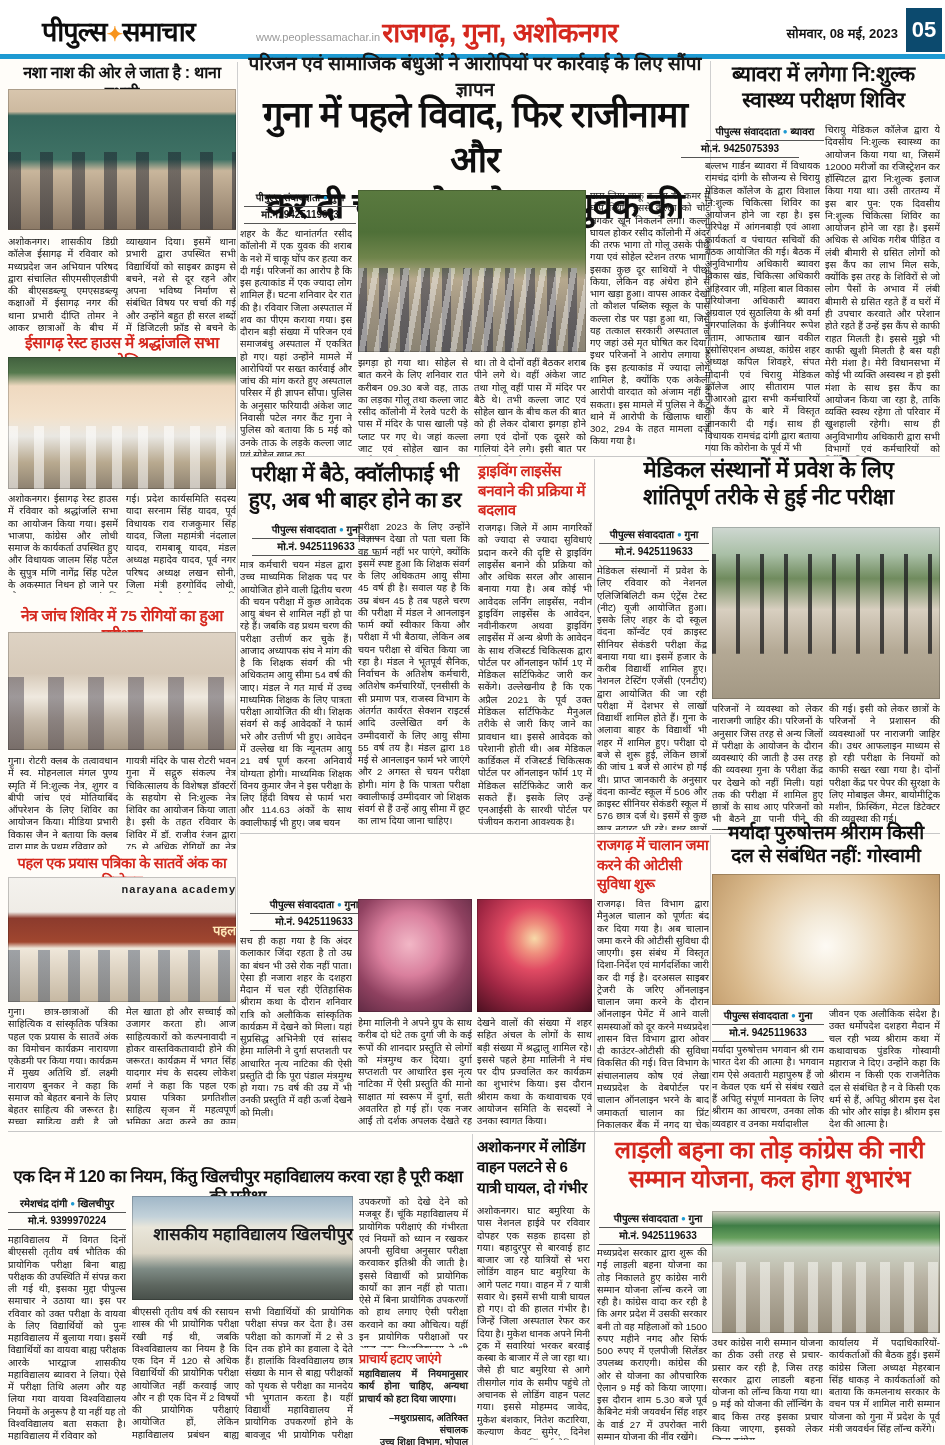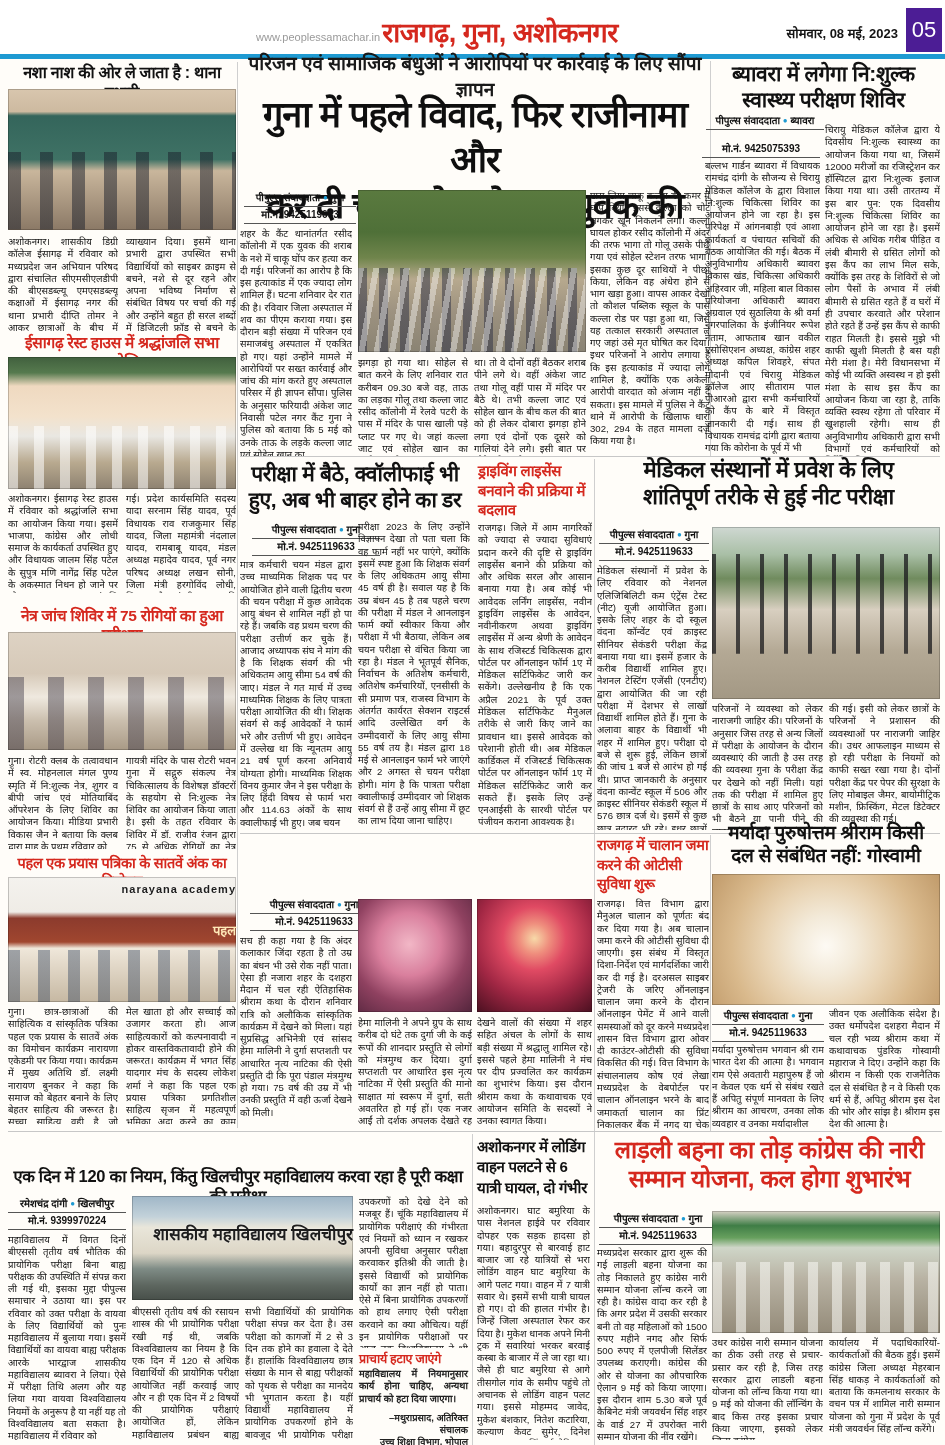--- a/index.html
+++ b/index.html
@@ -14,30 +14,33 @@
   .red{color:var(--red)}
   .kicker{font-weight:bold;color:#191919;text-align:center}
   .mainhl{font-weight:800;color:#0f0f0f;text-align:center;letter-spacing:-1px;line-height:1.26}
   .by{font-size:10px;font-weight:bold;text-align:center;color:#111;border-bottom:1px solid #555;padding-bottom:2px;white-space:nowrap;overflow:hidden}
   .ph2{font-size:10px;font-weight:bold;text-align:center;color:#111;border-bottom:1px solid #555;padding:2px 0;white-space:nowrap;overflow:hidden}
   .dot{color:var(--blue);font-size:8px;vertical-align:1px}
   .photo{position:absolute;background-size:cover;background-repeat:no-repeat;box-shadow:inset 0 0 0 1px rgba(0,0,0,.2)}
   .sign{position:absolute;width:100%;text-align:right;font-weight:bold;color:#1d1d1d;text-shadow:0 0 2px rgba(255,255,255,.8)}
   .vr{position:absolute;width:1px;background:#cfcfcf}
   .hrl{position:absolute;height:1px;background:#c7c7c7}
-  .pagenum{background:#4c1d95;color:#fff;text-align:center;font-weight:normal}
+  .pagenum{background:#0c4a6e;color:#fff;text-align:center;font-weight:bold}
   .quote{font-weight:bold;font-size:9.6px;line-height:1.3;color:#222;text-align:justify}
   .attrib{font-weight:bold;font-size:9.4px;color:#222;text-align:right;line-height:1.25}
 </style>
 </head>
 <body>
 
 <div class="page">
 
   <div class="abs" style="left:0;top:0;width:945px;height:54px;background:#fff">
+    <div class="abs" style="left:42px;top:12px;font-size:27px;font-weight:800;color:#0d0d0d;letter-spacing:-1px">
+      <span>पीपुल्स</span><span style="color:#f7941d;font-size:20px">✦</span><span>समाचार</span>
+    </div>
     <div class="abs" style="left:256px;top:31px;font-size:11px;color:#9a9a9a">www.peoplessamachar.in</div>
     <div class="abs" style="left:330px;top:13px;width:340px;text-align:center;font-size:27px;font-weight:800;color:var(--red);letter-spacing:-0.5px">राजगढ़, गुना, अशोकनगर</div>
     <div class="abs" style="left:766px;top:24px;width:132px;text-align:right;font-size:13px;font-weight:bold;color:#141414">सोमवार, 08 मई, 2023</div>
     <div class="abs pagenum" style="left:906px;top:8px;width:36px;height:44px;line-height:44px;font-size:22px">05</div>
   </div>
   <div class="abs" style="left:0;top:54px;width:945px;height:5px;background:var(--blue)"></div>
 
   <div class="vr" style="left:237px;top:62px;height:1066px"></div>
   <div class="vr" style="left:710px;top:61px;height:395px"></div>
   <div class="vr" style="left:710px;top:835px;height:296px"></div>
@@ -82,24 +85,24 @@
   <div class="photo" style="left:358px;top:190px;width:228px;height:162px;background-image:repeating-linear-gradient(100deg,rgba(255,255,255,.4) 0 6px,rgba(0,0,0,0) 6px 15px),repeating-linear-gradient(90deg,rgba(30,35,60,.45) 0 9px,rgba(0,0,0,0) 9px 21px),linear-gradient(180deg,#5a7a3f 0%,#4f7038 26%,#70854c 42%,#b7a98e 55%,#9d9280 75%,#8a8373 100%);background-size:100% 52%,100% 52%,100% 100%;background-position:bottom,bottom,top"></div>
   <div class="bt abs" style="left:240px;top:228px;width:112px;height:228px">शहर के कैंट थानांतर्गत रसीद कॉलोनी में एक युवक की शराब के नशे में चाकू घोंप कर हत्या कर दी गई। परिजनों का आरोप है कि इस हत्याकांड में एक ज्यादा लोग शामिल हैं। घटना शनिवार देर रात की है। रविवार जिला अस्पताल में शव का पीएम कराया गया। इस दौरान बड़ी संख्या में परिजन एवं समाजबंधु अस्पताल में एकत्रित हो गए। यहां उन्होंने मामले में आरोपियों पर सख्त कार्रवाई और जांच की मांग करते हुए अस्पताल परिसर में ही ज्ञापन सौंपा। पुलिस के अनुसार फरियादी अंकेश जाट निवासी पटेल नगर कैंट गुना ने पुलिस को बताया कि 5 मई को उनके ताऊ के लड़के कल्ला जाट एवं सोहेल खान का</div>
   <div class="bt abs" style="left:358px;top:357px;width:110px;height:99px">झगड़ा हो गया था। सोहेल से बात करने के लिए शनिवार रात करीबन 09.30 बजे वह, ताऊ का लड़का गोलू तथा कल्ला जाट रसीद कॉलोनी में रेलवे पटरी के पास में मंदिर के पास खाली पड़े प्लाट पर गए थे। जहां कल्ला जाट एवं सोहेल खान का राजीनामा हो गया</div>
   <div class="bt abs" style="left:474px;top:357px;width:112px;height:99px">था। तो वे दोनों वहीं बैठकर शराब पीने लगे थे। वहीं अंकेश जाट तथा गोलू वहीं पास में मंदिर पर बैठे थे। तभी कल्ला जाट एवं सोहेल खान के बीच कल की बात को ही लेकर दोबारा झगड़ा होने लगा एवं दोनों एक दूसरे को गालियां देने लगे। इसी बात पर सोहेल ने अपने</div>
   <div class="bt abs" style="left:590px;top:190px;width:120px;height:266px">पास लिया चाकू कल्ला की कमर में घोंप दिया। इससे कल्ला को चोट लगकर खून निकलने लगा। कल्ला घायल होकर रसीद कॉलोनी में अंदर की तरफ भागा तो गोलू उसके पीछे गया एवं सोहेल स्टेशन तरफ भागा। इसका कुछ दूर साथियों ने पीछा किया, लेकिन वह अंधेरा होने से भाग खड़ा हुआ। वापस आकर देखा तो कौशल पब्लिक स्कूल के पास कल्ला रोड पर पड़ा हुआ था, जिसे यह तत्काल सरकारी अस्पताल ले गए जहां उसे मृत घोषित कर दिया। इधर परिजनों ने आरोप लगाया है कि इस हत्याकांड में ज्यादा लोग शामिल है, क्योंकि एक अकेला आरोपी वारदात को अंजाम नहीं दे सकता। इस मामले में पुलिस ने कैंट थाने में आरोपी के खिलाफ धारा 302, 294 के तहत मामला दर्ज किया गया है।</div>
 
   <div class="hl abs" style="left:705px;top:61px;width:237px;font-size:21px">
     <span style="display:block">ब्यावरा में लगेगा नि:शुल्क</span>
     <span style="display:block">स्वास्थ्य परीक्षण शिविर</span>
   </div>
-  <div class="by abs" style="left:706px;top:113px;width:118px">
+  <div class="by abs" style="left:706px;top:124px;width:118px">
     <span>पीपुल्स संवाददाता</span> <span class="dot">●</span> <span>ब्यावरा</span>
   </div>
-  <div class="ph2 abs" style="left:702px;top:139px;width:118px">मो.नं. 9425075393</div>
+  <div class="ph2 abs" style="left:681px;top:139px;width:118px">मो.नं. 9425075393</div>
   <div class="bt abs" style="left:705px;top:160px;width:115px;height:296px">बल्लभ गार्डन ब्यावरा में विधायक रामचंद्र दांगी के सौजन्य से चिरायु मेडिकल कॉलेज के द्वारा विशाल नि:शुल्क चिकित्सा शिविर का आयोजन होने जा रहा है। इस परिपेक्ष में आंगनबाड़ी एवं आशा कार्यकर्ता व पंचायत सचिवों की बैठक आयोजित की गई। बैठक में अनुविभागीय अधिकारी ब्यावरा विकास खंड, चिकित्सा अधिकारी अहिरवार जी, महिला बाल विकास परियोजना अधिकारी ब्यावरा अग्रवाल एवं सुठालिया के श्री वर्मा नगरपालिका के इंजीनियर रूपेश नेताम, आफताब खान वकील एसोसिएशन अध्यक्ष, कांग्रेस शहर अध्यक्ष कपिल शिवहरे, संपत मोदानी एवं चिरायु मेडिकल कॉलेज आए सीताराम पाल पीआरओ द्वारा सभी कर्मचारियों को कैंप के बारे में विस्तृत जानकारी दी गई। साथ ही विधायक रामचंद्र दांगी द्वारा बताया गया कि कोरोना के पूर्व में भी</div>
   <div class="bt abs" style="left:825px;top:124px;width:115px;height:332px">चिरायु मेडिकल कॉलेज द्वारा ये दिवसीय नि:शुल्क स्वास्थ्य का आयोजन किया गया था, जिसमें 12000 मरीजों का रजिस्ट्रेशन कर हॉस्पिटल द्वारा नि:शुल्क इलाज किया गया था। उसी तारतम्य में इस बार पुन: एक दिवसीय नि:शुल्क चिकित्सा शिविर का आयोजन होने जा रहा है। इसमें अधिक से अधिक गरीब पीड़ित व लंबी बीमारी से ग्रसित लोगों को इस कैंप का लाभ मिल सके, क्योंकि इस तरह के शिविरों से जो लोग पैसों के अभाव में लंबी बीमारी से ग्रसित रहते हैं व घरों में ही उपचार करवाते और परेशान होते रहते हैं उन्हें इस कैंप से काफी राहत मिलती है। इससे मुझे भी काफी खुशी मिलती है बस यही मेरी मंशा है। मेरी विधानसभा में कोई भी व्यक्ति अस्वस्थ न हो इसी मंशा के साथ इस कैंप का आयोजन किया जा रहा है, ताकि व्यक्ति स्वस्थ रहेगा तो परिवार में खुशहाली रहेगी। साथ ही अनुविभागीय अधिकारी द्वारा सभी विभागों एवं कर्मचारियों को निर्देशित किया गया।</div>
 
   <div class="hl abs" style="left:240px;top:461px;width:230px;font-size:21px">
     <span style="display:block">परीक्षा में बैठे, क्वॉलीफाई भी</span>
     <span style="display:block">हुए, अब भी बाहर होने का डर</span>
   </div>
   <div class="by abs" style="left:252px;top:522px;width:128px">
     <span>पीपुल्स संवाददाता</span> <span class="dot">●</span> <span>गुना</span>
   </div>

